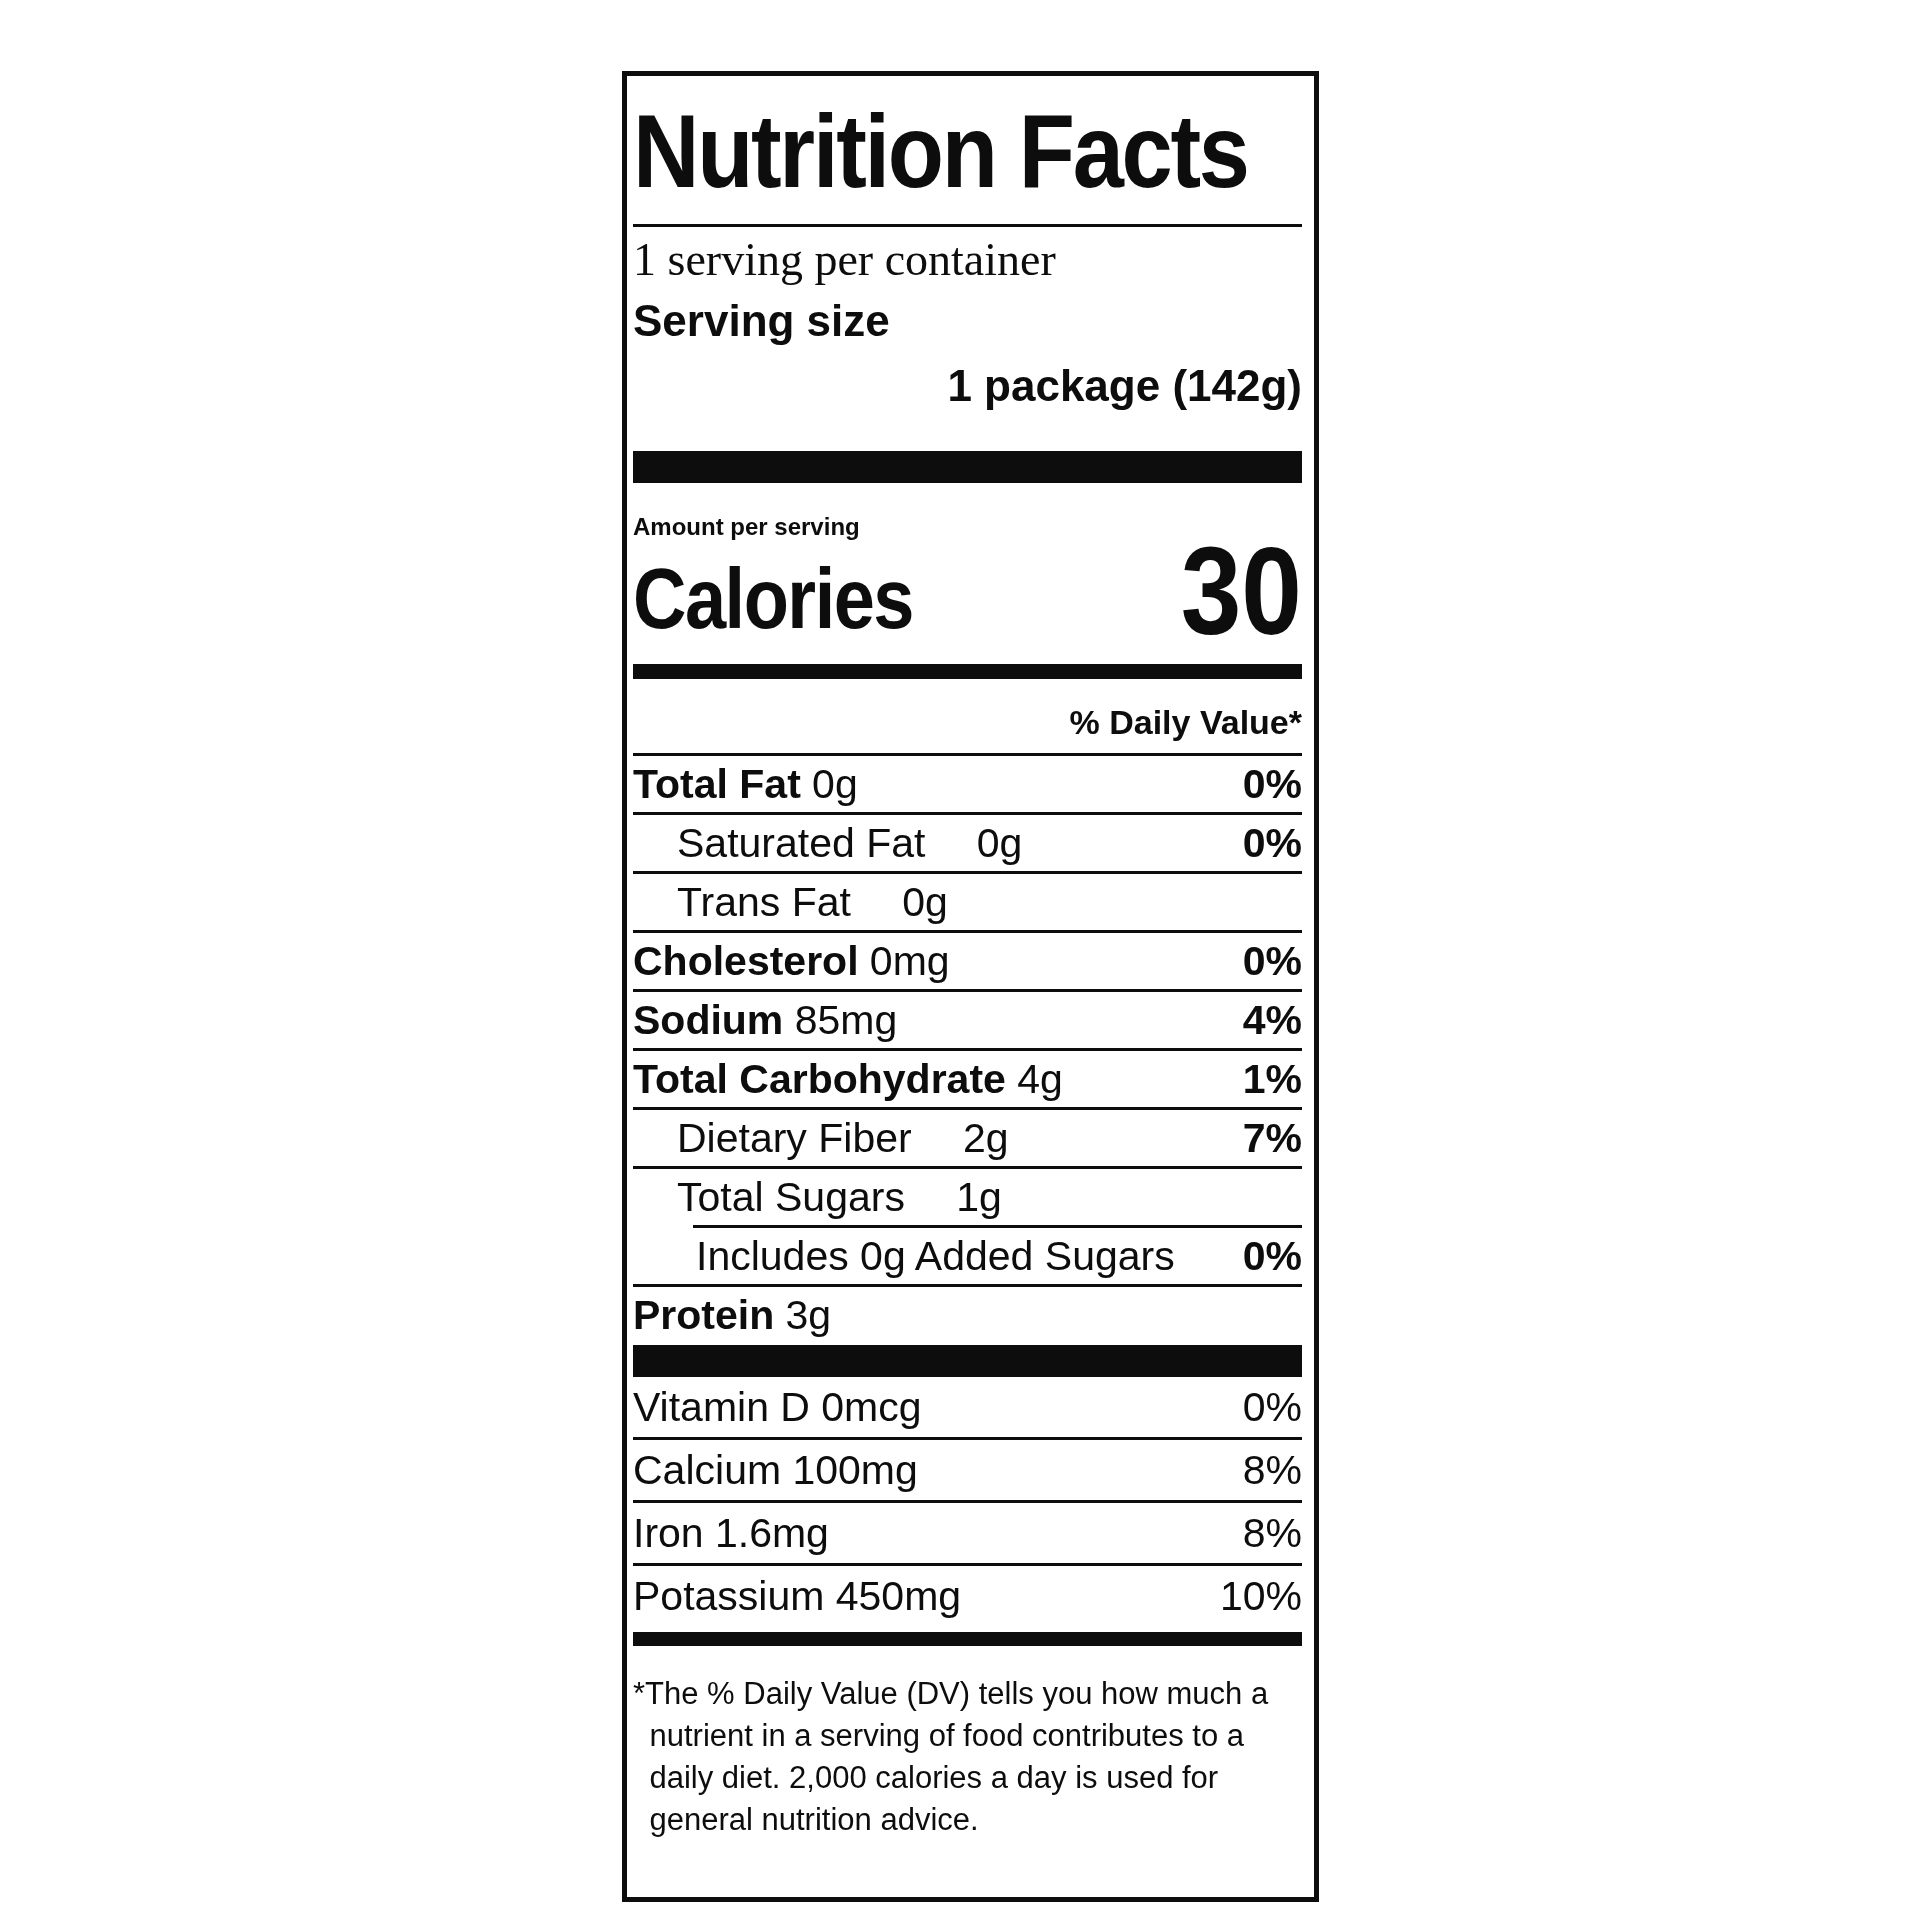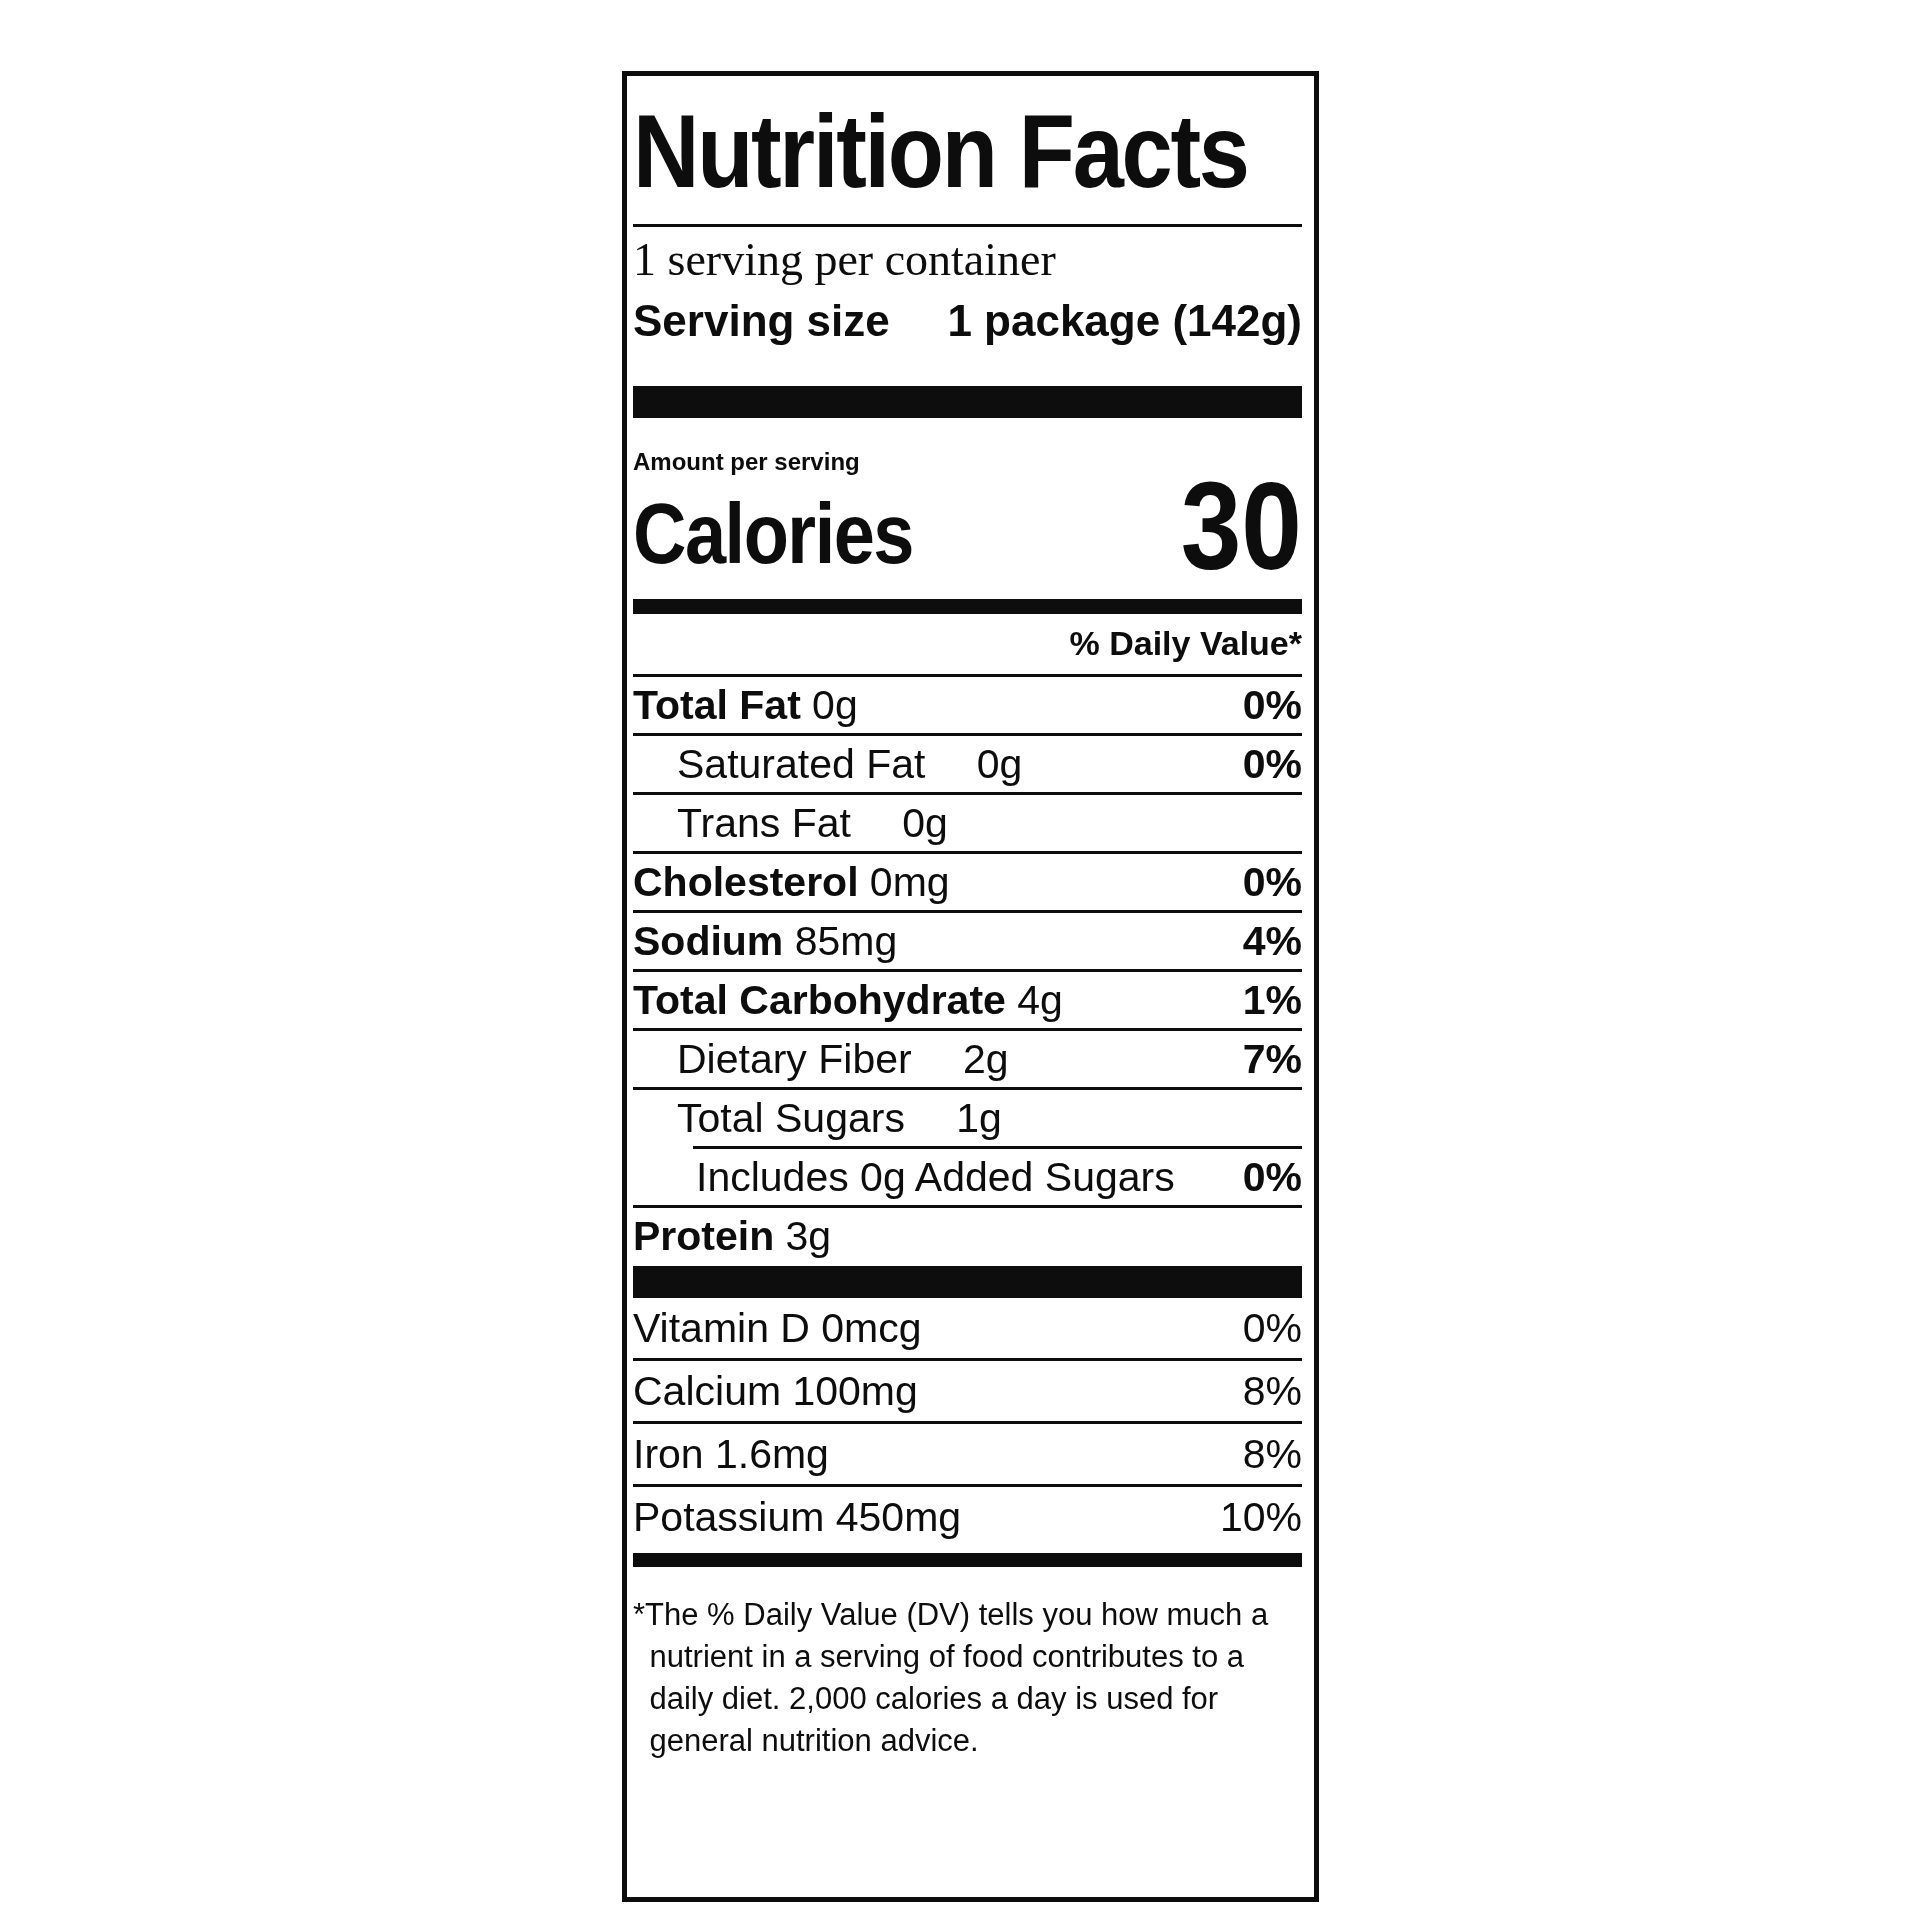--- a/index.html
+++ b/index.html
@@ -44,20 +44,21 @@
     line-height: 56px;
     margin-top: 4.5px;
     font-family: Liberation Serif, serif;
   }
   .serving-size-row {
     display: flex;
     align-items: baseline;
     font-size: 44px;
     font-weight: bold;
     line-height: 65px;
+    flex-direction: column;
   }
   .serving-size-row .val { margin-left: auto; }
 
   .bar1 { margin-top: 33px; }
 
   .amount-per-serving {
     font-size: 24px;
     font-weight: bold;
     line-height: 45px;
     margin-top: 21px;
@@ -86,21 +87,21 @@
     transform: scale(1.0, 1.14);
     transform-origin: 100% 100%;
   }
   .bar2 { margin-top: 19.5px; }
 
   .dv-header {
     text-align: right;
     font-size: 34px;
     font-weight: bold;
     line-height: 47px;
-    margin-top: 6px;
+    margin-top: 20px;
   }
   .dv-header-rule { margin-top: 7.5px; }
 
   .row {
     display: flex;
     align-items: center;
     font-size: 41px;
     line-height: 68px;
     height: 56px;
     white-space: nowrap;

